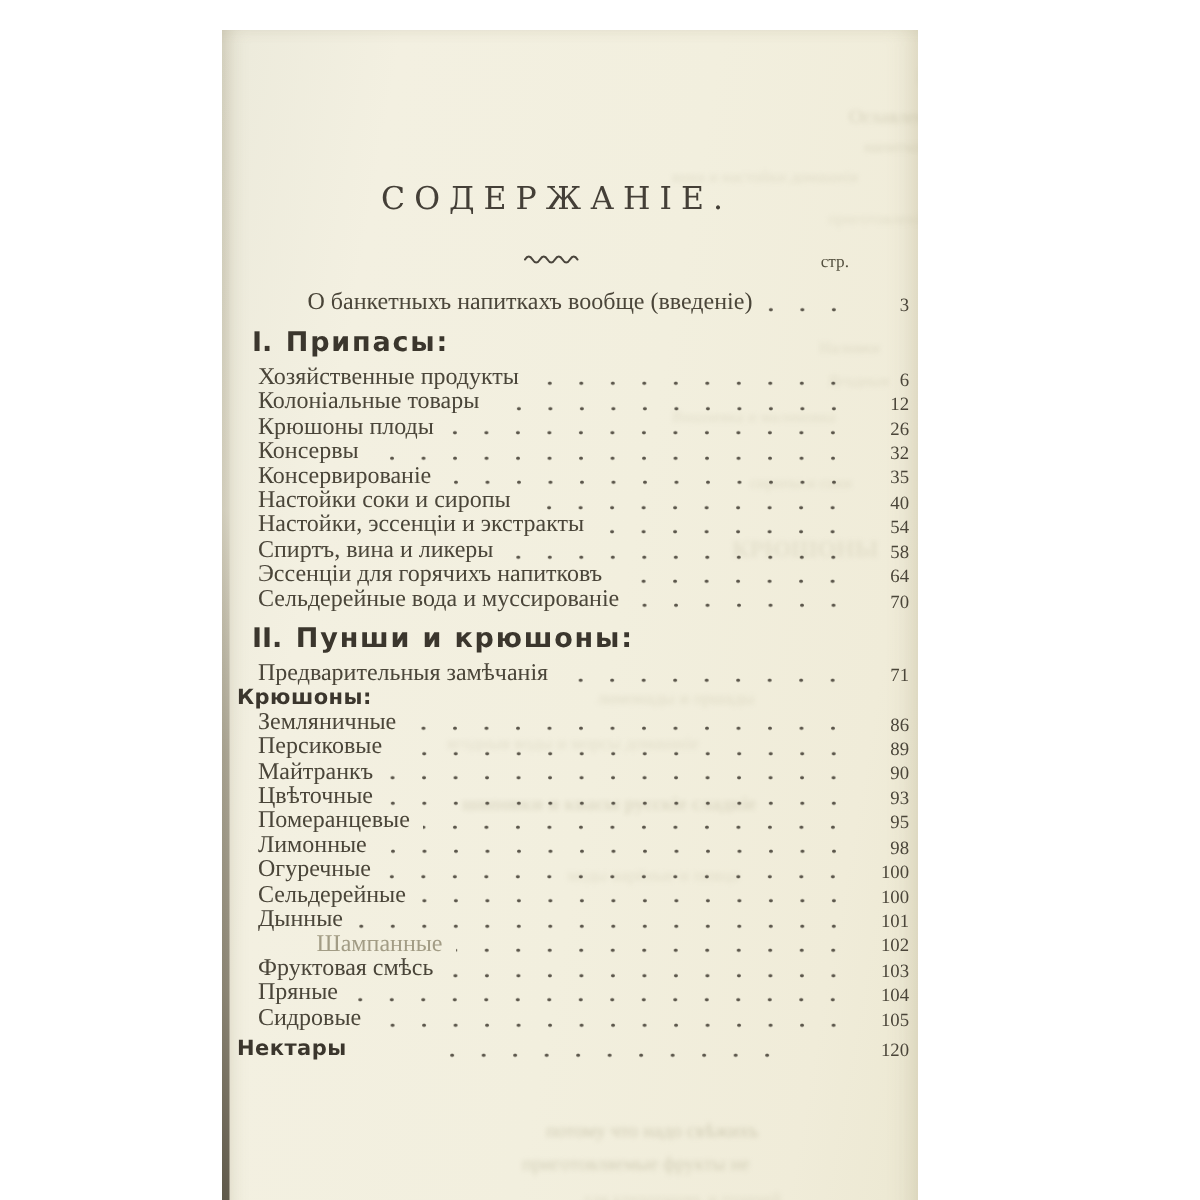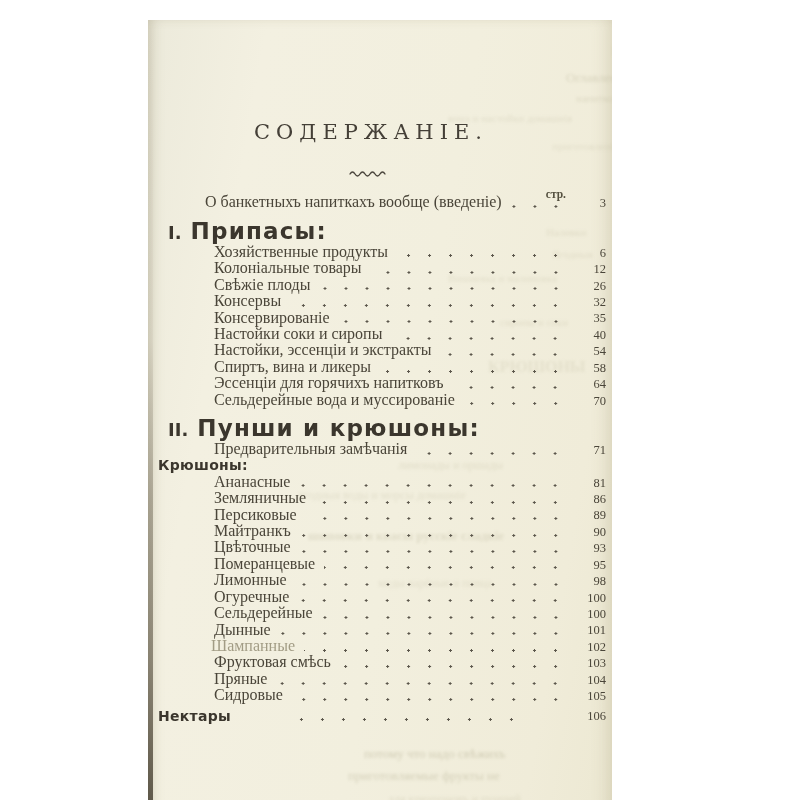--- a/index.html
+++ b/index.html
@@ -32,43 +32,43 @@
   
   .content{position:absolute;inset:0;}
   .toc-title{
     position:absolute;top:100px;left:0;right:18px;text-align:center;
     font-family:"DejaVu Serif", serif;font-size:21px;letter-spacing:6px;
     color:#443f37;white-space:nowrap;
   }
   .squiggle{position:absolute;top:144px;left:0;right:24px;text-align:center;}
   .squiggle svg{display:inline-block;}
   .str-label{
-    position:absolute;top:168px;right:46px;
-    font-size:11.5px;color:#54503f;font-weight:bold;
+    position:absolute;top:149px;right:46px;
+    font-size:11.5px;color:#54503f;
   }
   .rows{
     position:absolute;top:170px;left:0;width:458px; 
   }
   .row{display:flex;align-items:flex-end;color:#4a4539;}
   .row .lbl{white-space:nowrap;font-size:16px;line-height:1.1;}
   .row .pg{width:34px;text-align:right;font-size:12.5px;line-height:1.1;flex:none;}
   .row .leader{
     flex:1;align-self:flex-end;height:3px;margin:0 6px 3px 9px;
     background-image:radial-gradient(circle,#5b564b 1.05px,rgba(0,0,0,0) 1.3px);
     background-size:21px 3px;background-repeat:repeat-x;background-position:right center;
   }
   .r-intro{height:21px;padding-left:57px;}
-  .r-entry{height:16.45px;padding-left:66px;}
+  .r-entry{height:16.45px;padding-left:24px;}
   .r-section{
     height:26px;padding:7px 0 0 20px;align-items:baseline;
     font-family:"DejaVu Sans","Liberation Sans",sans-serif;font-weight:bold;
     color:#3b362d;
   }
   .r-section .secnum{font-size:18px;margin-right:9px;}
-  .r-section .sectitle{font-size:23px;letter-spacing:1.2px;}
+  .r-section .sectitle{font-size:18px;letter-spacing:1.2px;}
   .r-boldleft{height:16px;padding-left:10px;}
   .r-boldleft .lbl{
     font-family:"DejaVu Sans","Liberation Sans",sans-serif;font-weight:bold;
     font-size:14px;color:#3b362d;letter-spacing:.3px;
   }
   .r-last{height:18px;padding-top:2px;gap:44px;}
   .row.faded .lbl{color:#a29c85;}
   .row.faded{padding-left:63px;}
 </style>
 </head>
@@ -120,21 +120,21 @@
           <span class="lbl">Хозяйственные продукты</span>
           <span class="leader"></span>
           <span class="pg">6</span>
         </div>
         <div class="row r-entry">
           <span class="lbl">Колоніальные товары</span>
           <span class="leader"></span>
           <span class="pg">12</span>
         </div>
         <div class="row r-entry">
-          <span class="lbl">Свѣжіе плоды</span>
+          <span class="lbl">Крюшоны плоды</span>
           <span class="leader"></span>
           <span class="pg">26</span>
         </div>
         <div class="row r-entry">
           <span class="lbl">Консервы</span>
           <span class="leader"></span>
           <span class="pg">32</span>
         </div>
         <div class="row r-entry">
           <span class="lbl">Консервированіе</span>
@@ -172,25 +172,20 @@
         </div>
         <div class="row r-entry">
           <span class="lbl">Предварительныя замѣчанія</span>
           <span class="leader"></span>
           <span class="pg">71</span>
         </div>
         <div class="row r-boldleft">
           <span class="lbl">Крюшоны:</span>
         </div>
         <div class="row r-entry">
-          <span class="lbl">Ананасные</span>
-          <span class="leader"></span>
-          <span class="pg">81</span>
-        </div>
-        <div class="row r-entry">
           <span class="lbl">Земляничные</span>
           <span class="leader"></span>
           <span class="pg">86</span>
         </div>
         <div class="row r-entry">
           <span class="lbl">Персиковые</span>
           <span class="leader"></span>
           <span class="pg">89</span>
         </div>
         <div class="row r-entry">
@@ -244,19 +239,19 @@
           <span class="pg">104</span>
         </div>
         <div class="row r-entry">
           <span class="lbl">Сидровые</span>
           <span class="leader"></span>
           <span class="pg">105</span>
         </div>
         <div class="row r-boldleft r-last">
           <span class="lbl">Нектары</span>
           <span class="leader"></span>
-          <span class="pg">106</span>
+          <span class="pg">120</span>
         </div>
       </div>
   </div>
 
   <div class="page-edge-left"></div>
 </div>
 
 </body></html>

